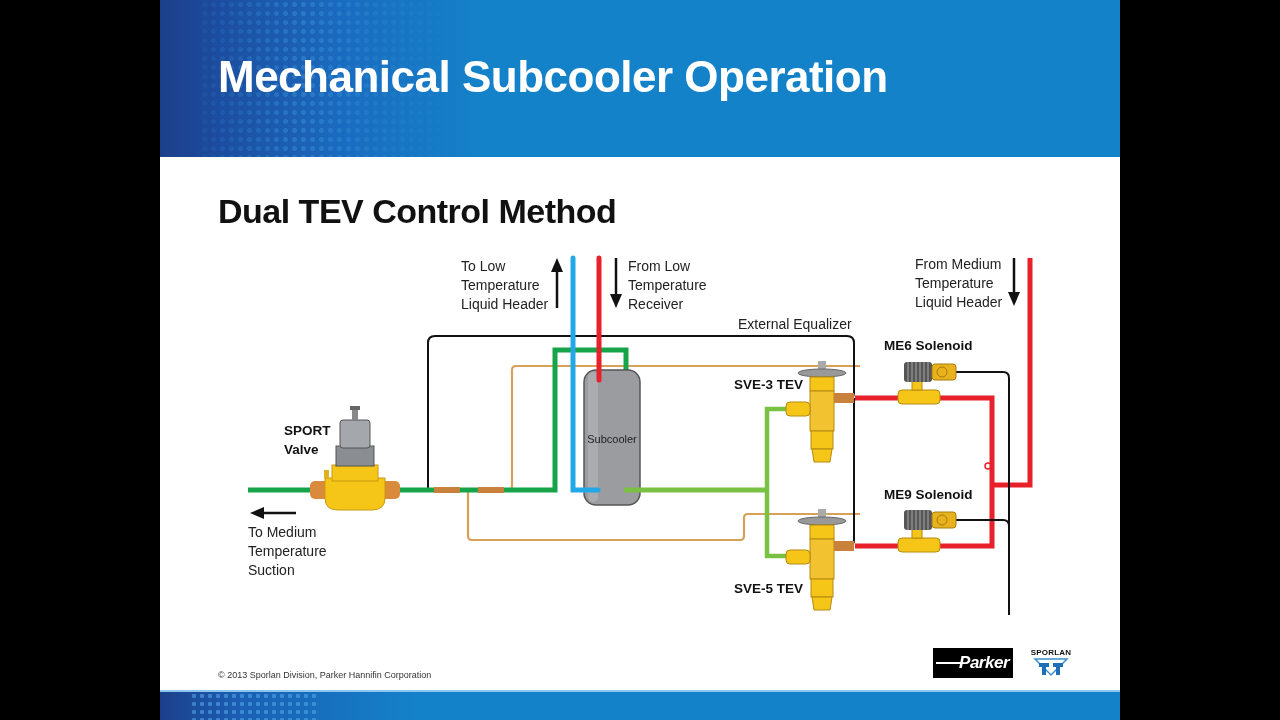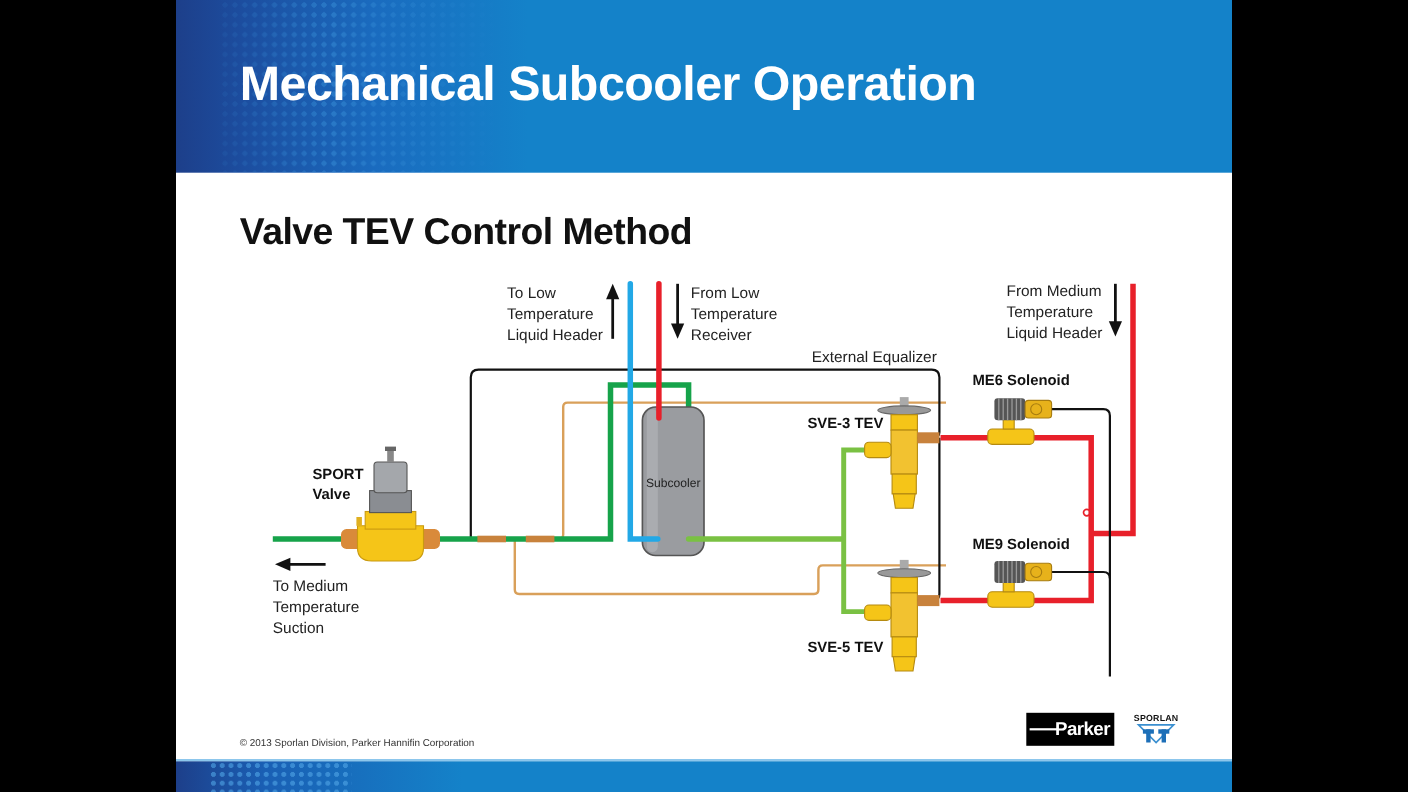--- a/index.html
+++ b/index.html
@@ -21,36 +21,36 @@
                 background: linear-gradient(90deg, #1d3f8a 0px, #1a5fb4 80px, #1482c9 260px, #1482c9 960px);
                 border-top: 2px solid #8cc6ec; }
   .footer-bar .dots { position: absolute; left: 30px; top: 0; width: 130px; height: 30px;
                 background-image: radial-gradient(circle, rgba(80,165,230,0.6) 2px, transparent 2.5px);
                 background-size: 8px 8px; }
   .copyright { position: absolute; left: 58px; top: 670px; font-size: 9px; color: #333; white-space: nowrap; }
   .diagram { position: absolute; left: 0; top: 0; width: 960px; height: 720px; }
   .lbl { font-family: "Liberation Sans", sans-serif; font-size: 14px; fill: #222; }
   .lblb { font-family: "Liberation Sans", sans-serif; font-size: 13.5px; font-weight: bold; fill: #111; }
   .parker { position: absolute; left: 773px; top: 648px; width: 80px; height: 30px; background: #000;
-            color: #fff; font-weight: bold; font-size: 17px; display: flex; align-items: center;
+            color: #fff; font-weight: bold; font-size: 17px; font-style: italic; display: flex; align-items: center;
             justify-content: flex-end; padding-right: 4px; box-sizing: border-box; letter-spacing: -0.5px; }
   .parker::before { content: ""; position: absolute; left: 3px; top: 14px; width: 26px; height: 2px; background: #fff; }
   .sporlan { position: absolute; left: 866px; top: 648px; width: 50px; height: 32px; text-align: center; }
   .sporlan .txt { font-size: 8px; font-weight: bold; color: #111; letter-spacing: 0.2px; }
 </style>
 </head>
 <body>
 
 <div class="slide">
   <div class="header">
     <div class="dots"></div>
     <div class="title">Mechanical Subcooler Operation</div>
   </div>
 
-  <div class="subtitle">Valve TEV Control Method</div>
+  <div class="subtitle">Dual TEV Control Method</div>
 
   <svg class="diagram" viewBox="0 0 960 720" width="960" height="720">
 
     <g fill="none" stroke="#d9a05a" stroke-width="2.2">
       <path d="M 328 490 L 348 490 Q 352 490 352 486 L 352 370 Q 352 366 356 366 L 700 366"></path>
     </g>
     <g fill="none" stroke="#d9a05a" stroke-width="2.2">
       <path d="M 305 490 L 308 490 L 308 536 Q 308 540 312 540 L 580 540 Q 584 540 584 536 L 584 518 Q 584 514 588 514 L 700 514"></path>
     </g>
 

